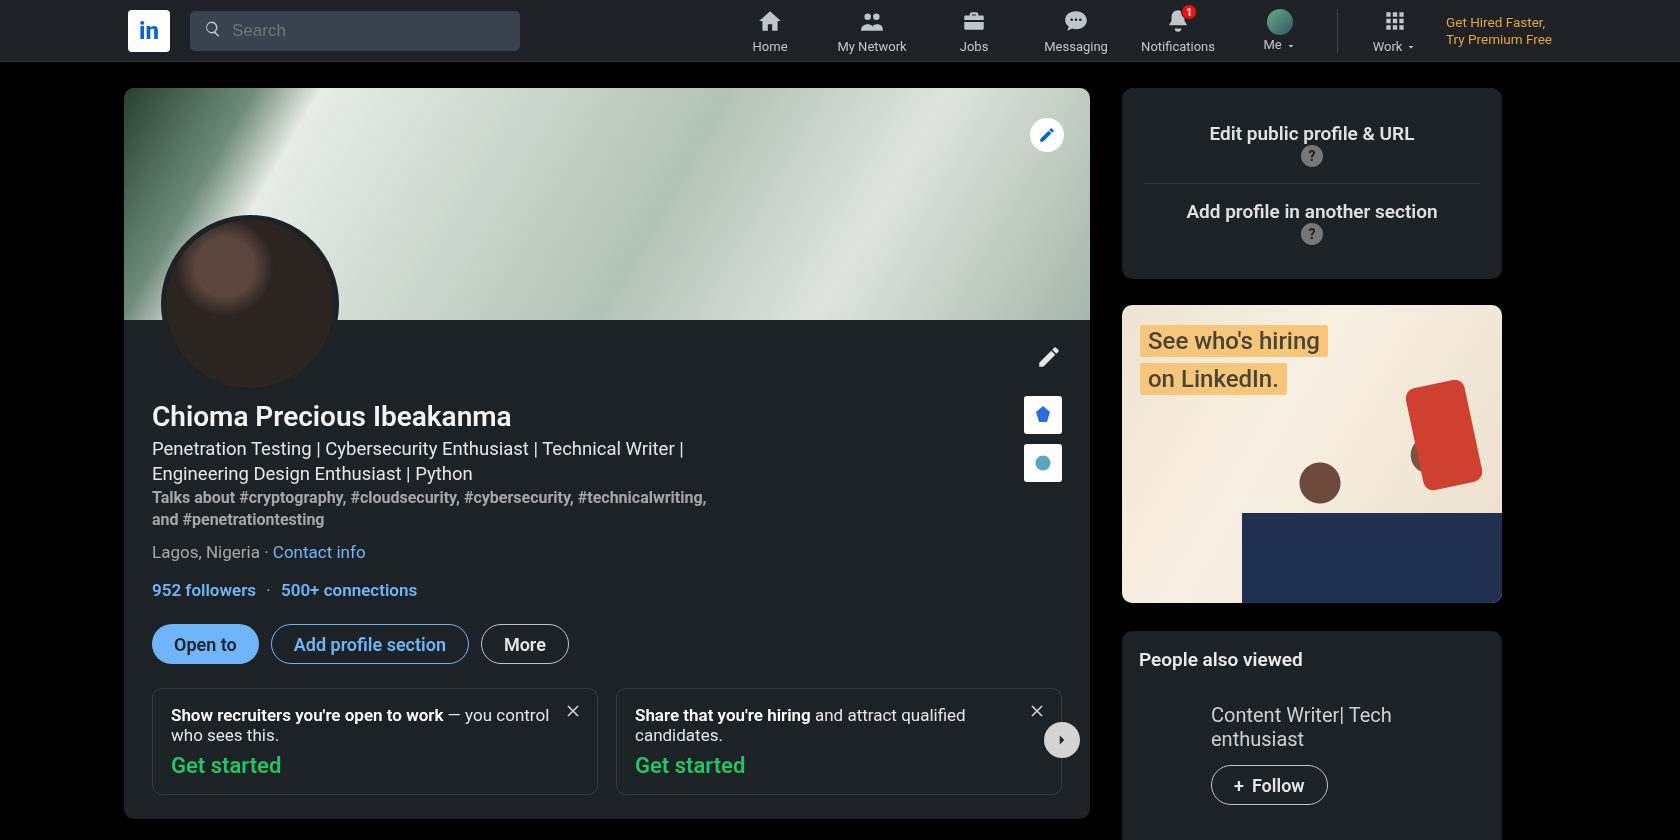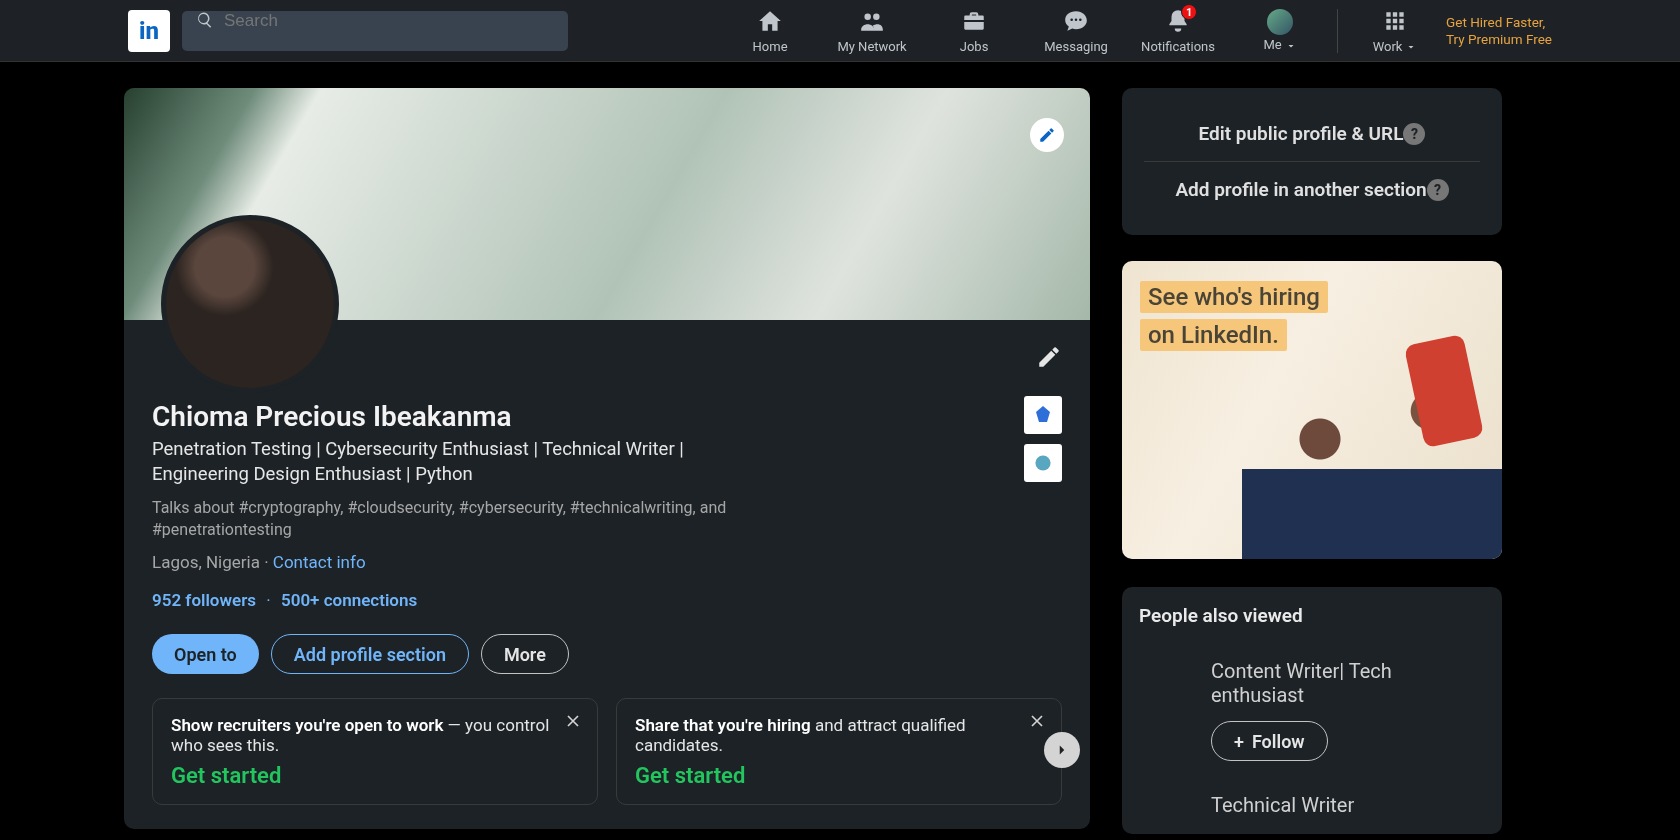--- a/index.html
+++ b/index.html
@@ -20,25 +20,25 @@
   align-items: center;
   padding: 0 128px;
   border-bottom: 1px solid #333;
 }
 .logo {
   width: 42px; height: 42px; border-radius: 4px; background: #fff;
   display: flex; align-items: center; justify-content: center;
   color: #0a66c2; font-weight: 800; font-size: 24px;
 }
 .search-wrap {
-  margin-left: 12px;
+  margin-left: 20px;
   background: #38434f;
-  height: 40px; width: 386px;
+  height: 40px; width: 330px;
   border-radius: 5px;
-  display: flex; align-items: flex-start;
+  display: flex; align-items: center;
   padding: 0 14px;
 }
 .search-wrap svg { width: 18px; height: 18px; fill: #bfc5cb; }
 .search-input {
   background: transparent; border: 0; outline: 0;
   color: #e5e5e5; font-size: 17px; margin-left: 10px; flex: 1;
 }
 .nav-spacer { flex: 1; }
 .nav-items { display: flex; align-items: center; height: 100%; }
 .nav-item {
@@ -97,21 +97,21 @@
   border: 5px solid #1d2226;
   background: radial-gradient(circle at 35% 28%, #5a463d 0 18%, #2c2420 30%), linear-gradient(180deg,#96b890 0%, #eef0ec 60%);
 }
 .profile-body { padding: 80px 28px 24px 28px; position: relative; }
 .edit-pencil {
   position: absolute; right: 28px; top: 24px; cursor: pointer;
 }
 .edit-pencil svg { width: 26px; height: 26px; fill: #e5e5e5; }
 .name { font-size: 28px; font-weight: 600; color: #f3f3f3; }
 .headline { font-size: 18.5px; color: #e6e6e6; line-height: 1.35; margin-top: 4px; max-width: 560px;}
-.talks { font-size: 16px; color: #a6a6a6; margin-top: 10px; max-width: 580px; line-height: 1.35; }
+.talks { font-size: 16px; color: #a6a6a6; max-width: 580px; line-height: 1.35; font-weight: bold; }
 .loc-row { margin-top: 12px; font-size: 17px; color: #a6a6a6; }
 .loc-row .link { color: #70b5f9; }
 .stats-row { margin-top: 18px; font-size: 17px; color: #70b5f9; font-weight: 600; }
 .stats-row span { color: #70b5f9; }
 .sep { color: #a6a6a6; margin: 0 6px; font-weight: 400;}
 .btn-row { margin-top: 24px; display: flex; gap: 12px; align-items: center; }
 .btn {
   height: 40px; padding: 0 22px; border-radius: 24px;
   display: inline-flex; align-items: center; justify-content: center;
   font-size: 18px; font-weight: 600; cursor: pointer;
@@ -138,22 +138,22 @@
 .carousel-btn {
   position: absolute; right: -18px; top: 34px;
   width: 36px; height: 36px; border-radius: 50%; background: #d4d4d4;
   display: flex; align-items: center; justify-content: center; cursor: pointer;
 }
 .carousel-btn svg { width: 18px; height: 18px; fill: #222; }
 
 
 .side-card { padding: 18px 22px; }
 .side-row {
-  display: flex; align-items: center; justify-content: center;
-  padding: 16px 0; font-size: 19px; font-weight: 600; color: #e0e0e0;
+  display: flex; align-items: center; justify-content: flex-end;
+  padding: 16px 0; font-size: 19px; font-weight: 600; color: #e0e0e0; flex-direction: column;
 }
 .side-row + .side-row { border-top: 1px solid #3a3a3a; }
 .help-icon {
   width: 22px; height: 22px; border-radius: 50%; background: #777;
   display: inline-flex; align-items: center; justify-content: center;
   color: #1d2226; font-size: 14px; font-weight: 800;
 }
 .ad-card {
   margin-top: 26px; border-radius: 10px; overflow: hidden; height: 298px;
   background: linear-gradient(120deg, #efe4d0 0%, #f7efe2 40%, #eadfca 100%);

